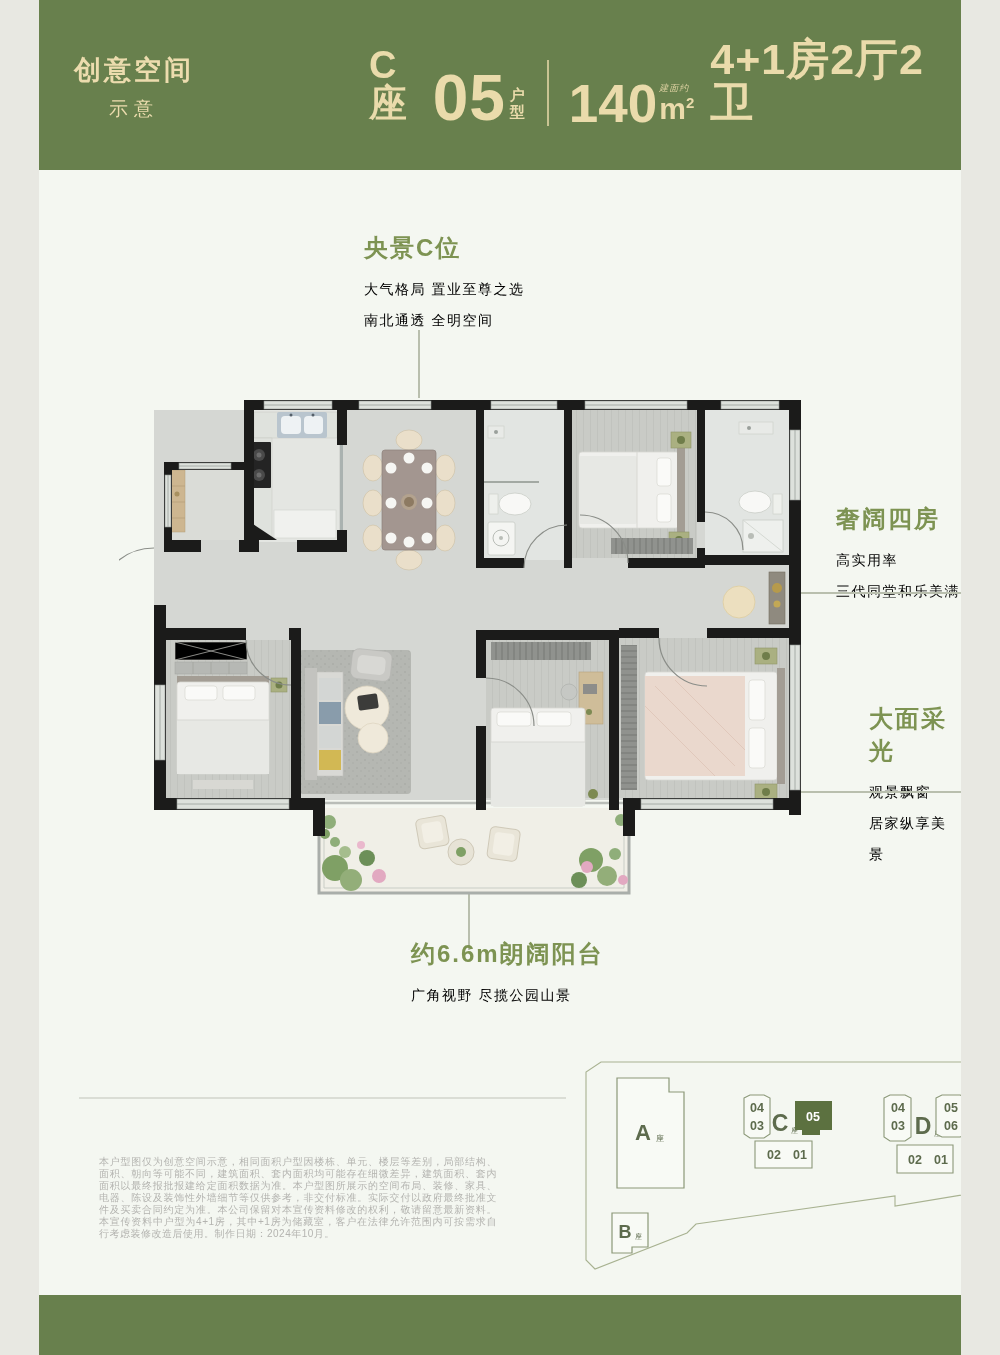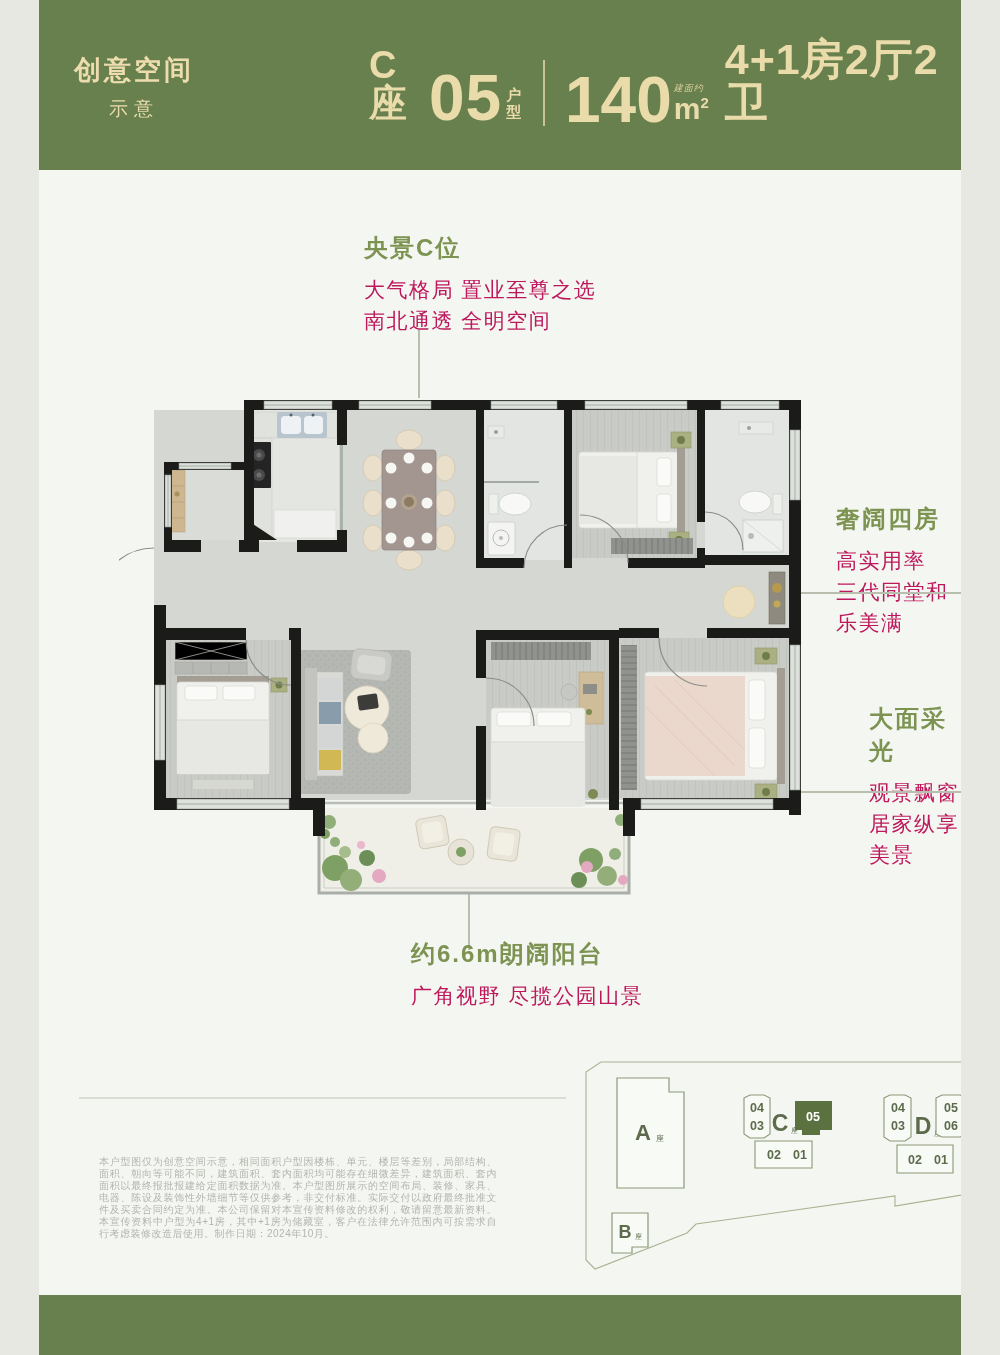--- a/index.html
+++ b/index.html
@@ -13,30 +13,30 @@
   .band.top{top:0;height:170px;}
   .band.bottom{top:1295px;height:60px;}
   .brand{position:absolute;left:20px;top:52px;width:150px;text-align:center;color:#ecdcae;}
   .brand .l1{font-size:27px;font-weight:bold;letter-spacing:3px;}
   .brand .l2{font-size:19px;font-weight:normal;letter-spacing:6px;margin-top:8px;}
   .titlebar{position:absolute;left:330px;top:48px;height:80px;display:flex;align-items:flex-end;color:#eadbab;}
   .t-prefix{font-size:38px;font-weight:bold;line-height:1;padding-bottom:6px;margin-top:47px;}
   .t-num{font-size:64px;font-weight:bold;line-height:0.9;letter-spacing:1px;}
   .t-stack{display:flex;flex-direction:column;font-size:15px;font-weight:bold;line-height:1.15;padding:0 0 8px 4px;}
   .t-divider{width:2px;height:66px;background:#eadbab;opacity:.75;margin:0 20px 2px 22px;}
-  .a-num{font-size:64px;font-weight:bold;line-height:0.88;text-align:center;}
+  .a-num{font-size:53px;font-weight:bold;line-height:0.88;text-align:center;}
   .a-unitcol{display:flex;flex-direction:column;align-items:flex-start;padding:0 6px 6px 2px;}
   .a-note{font-size:9px;letter-spacing:1px;opacity:.9;font-style:italic;}
   .a-m{font-size:30px;font-weight:bold;line-height:.9;}
   .a-m sup{font-size:15px;}
   .a-spec{font-size:43px;font-weight:bold;letter-spacing:1px;padding:0 0 4px 10px;line-height:1;}
   
   .ann{position:absolute;}
   .ann .ttl{font-size:24px;font-weight:bold;color:#7d9352;letter-spacing:2px;margin-bottom:10px;}
-  .ann .ln{font-size:21px;color:#be185d;letter-spacing:1.5px;line-height:31px;}
+  .ann .ln{font-size:14px;color:#000000;letter-spacing:1.5px;line-height:31px;}
   .leader{position:absolute;background:#b9bfae;}
   .leader.v{width:2px;}
   .leader.h{height:2px;}
   
   .divider{position:absolute;left:40px;top:1097px;width:487px;height:2px;background:#daddd5;}
   .disclaimer{
     position:absolute;left:60px;top:1146px;width:398px;
     font-size:10px;line-height:12px;color:#b4b4b0;text-align:justify;letter-spacing:.5px;
   }
   svg{position:absolute;display:block;}

